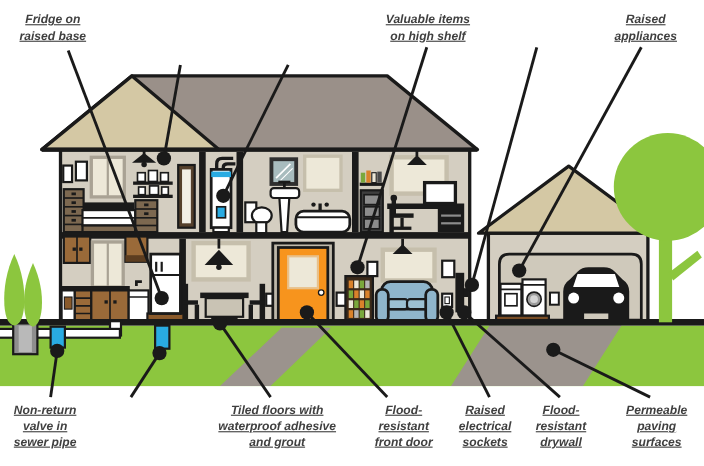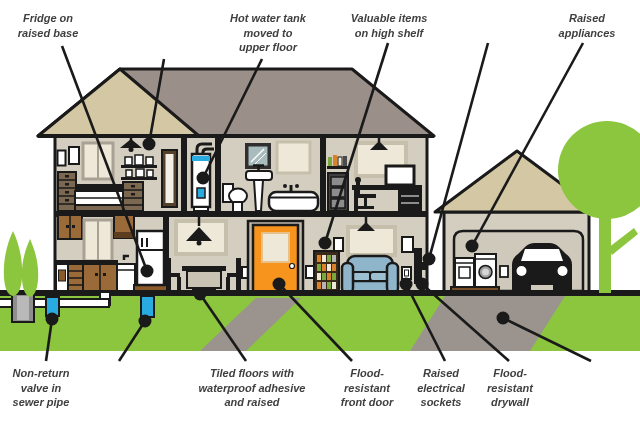--- a/index.html
+++ b/index.html
@@ -1,21 +1,21 @@
 <!DOCTYPE html>
 <html><head>
 <meta charset="utf-8">
 <style>
   html,body{margin:0;padding:0;background:#ffffff;}
   .stage{position:relative;width:640px;height:424px;background:#ffffff;overflow:hidden;
          font-family:"Liberation Sans",sans-serif;}
   .scene{position:absolute;left:0;top:0;}
   .lbl{position:absolute;transform:translateX(-50%);text-align:center;
        font-style:italic;font-weight:700;font-size:11px;line-height:14.5px;
-       color:#3F3F3F;white-space:pre-line;}
+       color:#3F3F3F;white-space:pre-line;text-decoration:underline;}
 </style>
 </head>
 <body>
 
 <div class="stage">
 
   <svg class="scene" width="640" height="424" viewBox="0 0 640 424">
 
     <rect x="0" y="296" width="640" height="55" fill="#8CC63E"></rect>
 
@@ -375,36 +375,36 @@
       <circle cx="200" cy="294" r="6.5"></circle>
         <circle cx="279" cy="284" r="6.5"></circle>
       <circle cx="406" cy="284" r="6.5"></circle>
         <circle cx="422" cy="284" r="6.5"></circle>
       <circle cx="503" cy="318" r="6.5"></circle>
     </g>
   </svg>
 
   <div class="lbl" style="left:48px;top:11px">Fridge on
 raised base</div>
-  <div class="lbl" style="left:268px;top:11px">Hot water tank
-moved to
-upper floor</div>
   <div class="lbl" style="left:389px;top:11px">Valuable items
 on high shelf</div>
   <div class="lbl" style="left:587px;top:11px">Raised
 appliances</div>
 
   <div class="lbl" style="left:41px;top:366px">Non-return
 valve in
 sewer pipe</div>
   <div class="lbl" style="left:252px;top:366px">Tiled floors with
 waterproof adhesive
-and raised</div>
+and grout</div>
   <div class="lbl" style="left:367px;top:366px">Flood-
 resistant
 front door</div>
   <div class="lbl" style="left:441px;top:366px">Raised
 electrical
 sockets</div>
   <div class="lbl" style="left:510px;top:366px">Flood-
 resistant
 drywall</div>
+  <div class="lbl" style="left:597px;top:366px">Permeable
+paving
+surfaces</div>
 </div>
 
 </body></html>

